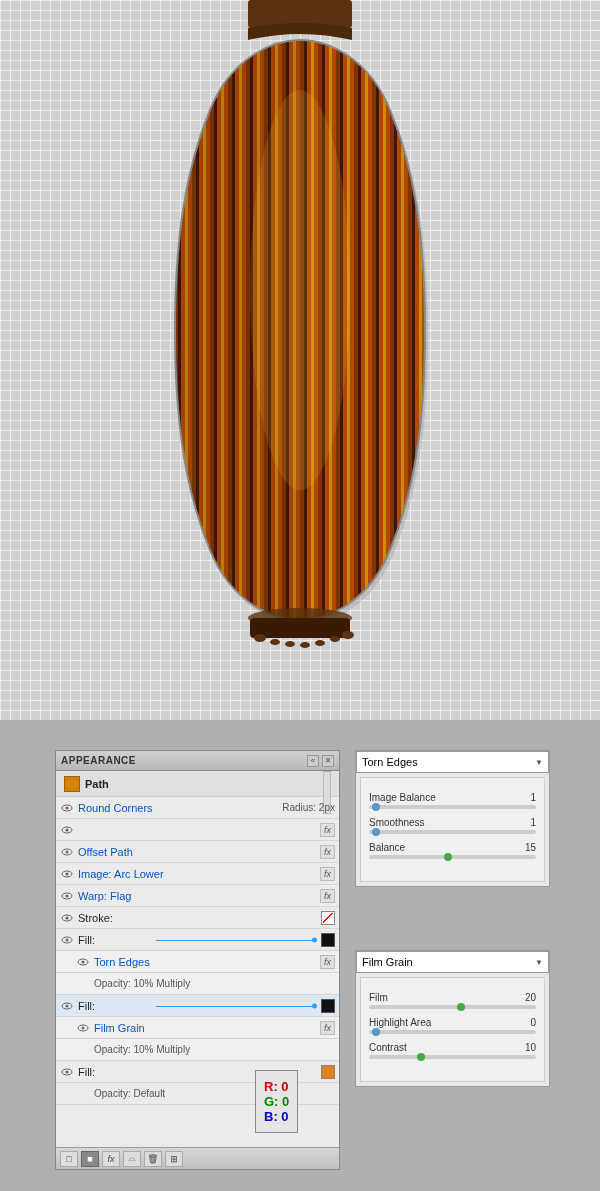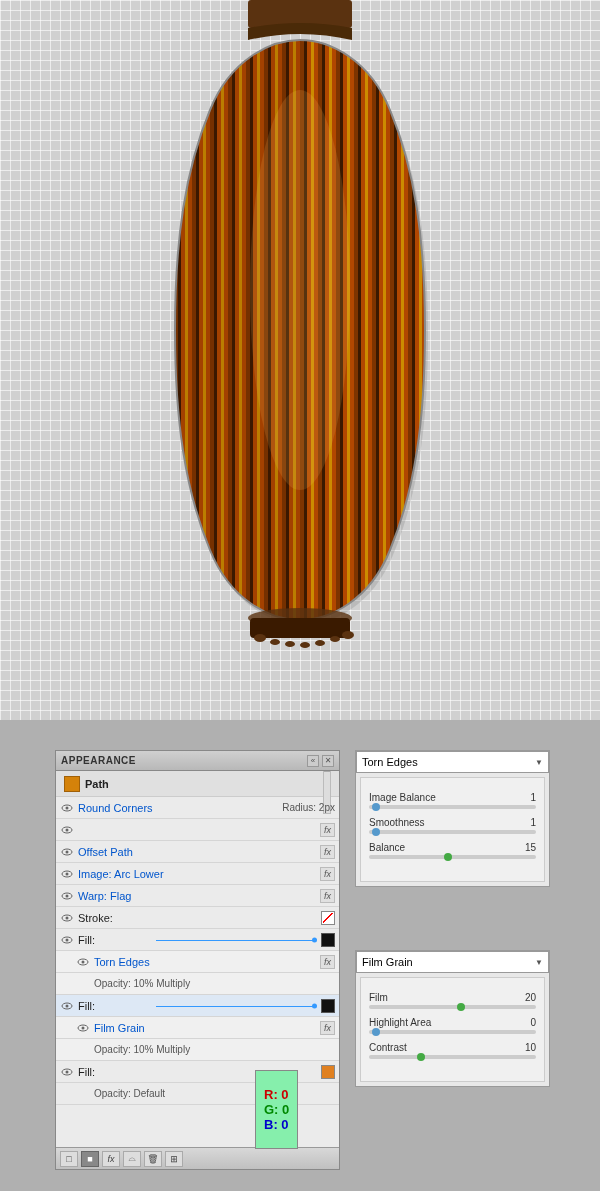--- a/index.html
+++ b/index.html
@@ -224,23 +224,23 @@
       font-size: 10px;
       color: #555;
       margin-left: 18px;
     }
 
     
     .rgb-popup {
       position: absolute;
       left: 255px;
       top: 350px;
-      background: #86efac;
+      background: #e5e5e5;
       border: 1px solid #888;
-      padding: 16px 8px;
+      padding: 8px 8px;
       z-index: 10;
     }
 
     .rgb-r { color: #cc0000; font-weight: bold; font-size: 13px; }
     .rgb-g { color: #008800; font-weight: bold; font-size: 13px; }
     .rgb-b { color: #0000cc; font-weight: bold; font-size: 13px; }
 
     
     .effect-panel {
       position: absolute;

